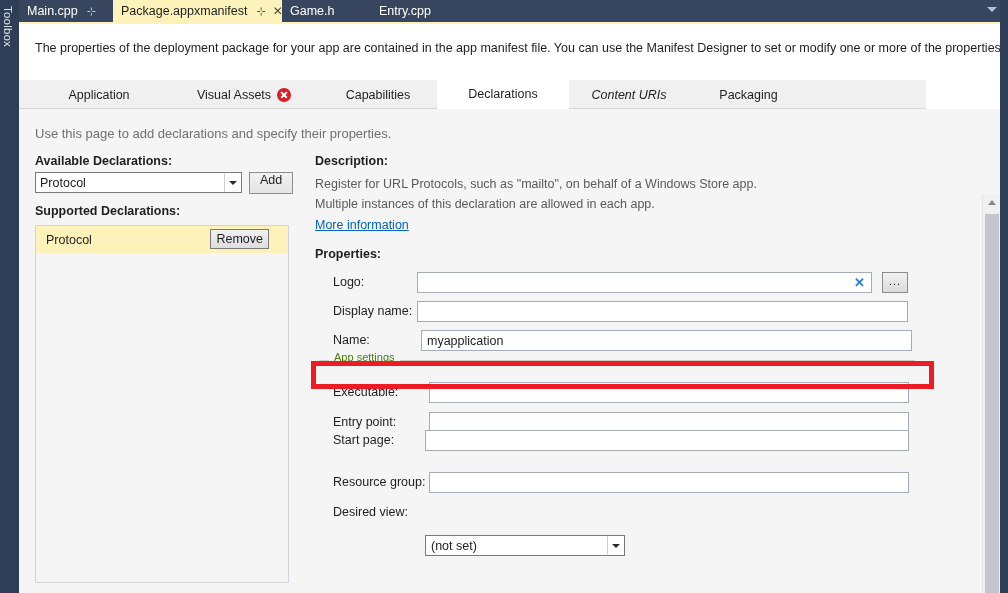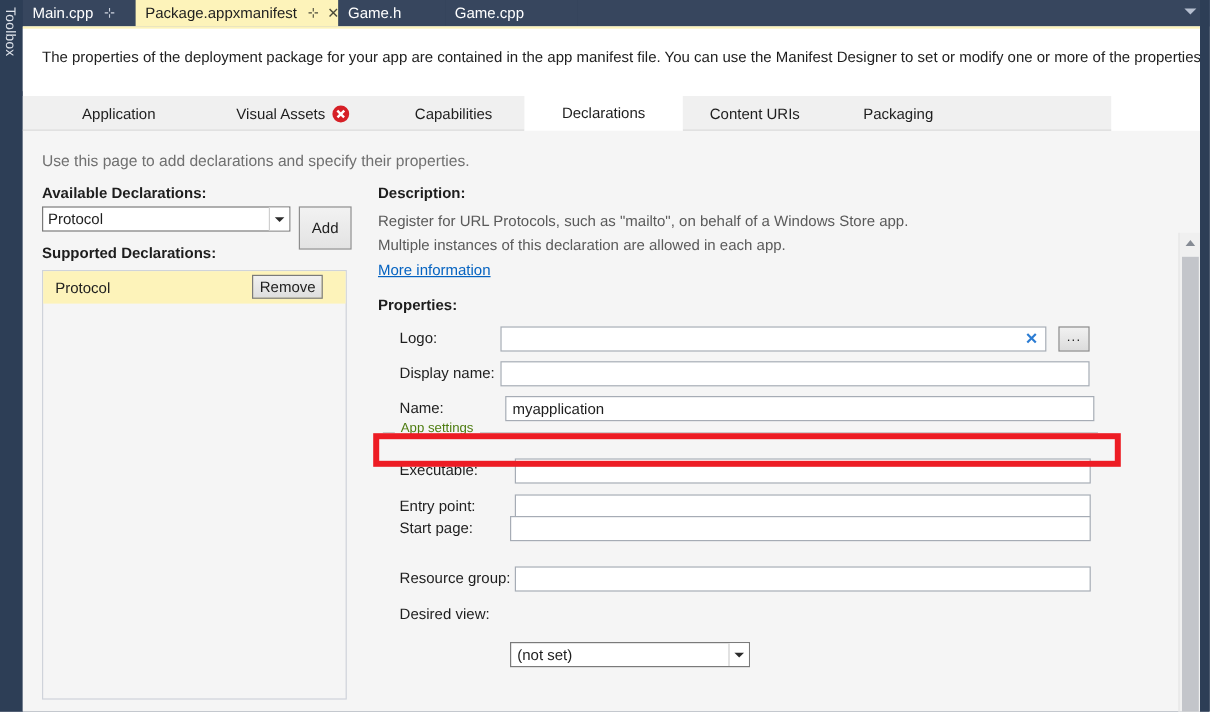--- a/index.html
+++ b/index.html
@@ -134,21 +134,21 @@
   }
   .page-tab.active {
     background: #ffffff;
     border-bottom: 1px solid #ffffff;
     margin-bottom: -1px;
   }
   #ptab-application { left: 20px;  width: 120px; }
   #ptab-visualassets{ left: 150px; width: 150px; }
   #ptab-capabilities{ left: 300px; width: 118px; }
   #ptab-declarations{ left: 418px; width: 132px; }
-  #ptab-contenturis { left: 551px; width: 118px; }
+  #ptab-contenturis { left: 551px; width: 118px; font-style: italic; }
   #ptab-packaging   { left: 672px; width: 115px; }
 
   .err-badge {
     display: inline-block;
     width: 14px; height: 14px;
     border-radius: 50%;
     background: #d61f26;
     position: relative;
   }
   .err-badge::before, .err-badge::after {
@@ -214,26 +214,26 @@
   .caret-down {
     width: 0; height: 0;
     border-left: 4px solid transparent;
     border-right: 4px solid transparent;
     border-top: 4px solid #2b2b2b;
   }
 
   #add-btn {
     position: absolute;
     left: 214px; top: 18px;
-    width: 44px; height: 36px;
+    width: 44px; height: 22px;
     background: linear-gradient(#f2f2f2,#e3e3e3);
     border: 1px solid #8e8e8e;
     font-size: 12.5px;
     color: #1e1e1e;
-    display: flex; align-items: center; justify-content: center;
+    display: flex; justify-content: center;
   }
 
   #supported-label { position: absolute; left: 0; top: 50px; }
 
   #supported-list {
     position: absolute;
     left: 0; top: 71px;
     width: 254px; height: 358px;
     background: #f5f5f5;
     border: 1px solid #cfd3da;
@@ -459,21 +459,21 @@
     </div>
     <div class="doc-tab active" id="tab-manifest">
       <span>Package.appxmanifest</span>
       <span class="pin">⊹</span>
       <span class="closex">✕</span>
     </div>
     <div class="doc-tab" id="tab-gameh">
       <span>Game.h</span>
     </div>
     <div class="doc-tab" id="tab-gamecpp">
-      <span>Game.cpp</span>
+      <span>Entry.cpp</span>
     </div>
     <div id="tabstrip-rest"></div>
     <div id="tab-overflow-chevron"></div>
   </div>
 
   <div id="designer">
 
     <div id="info-banner">
       <div class="txt">The properties of the deployment package for your app are contained in the app manifest file. You can use the Manifest Designer to set or modify one or more of the properties.</div>
     </div>

